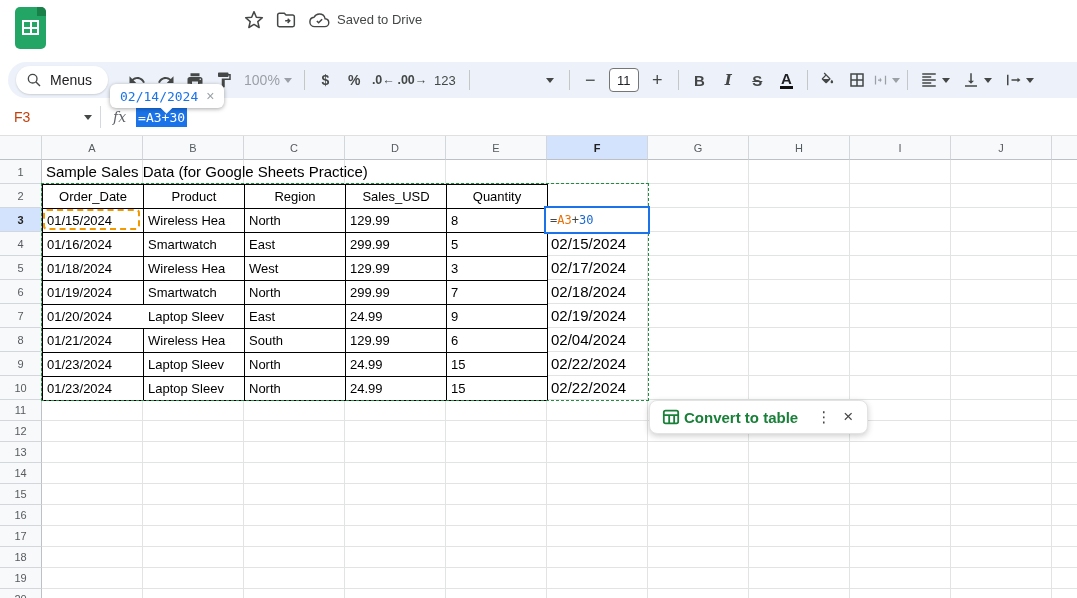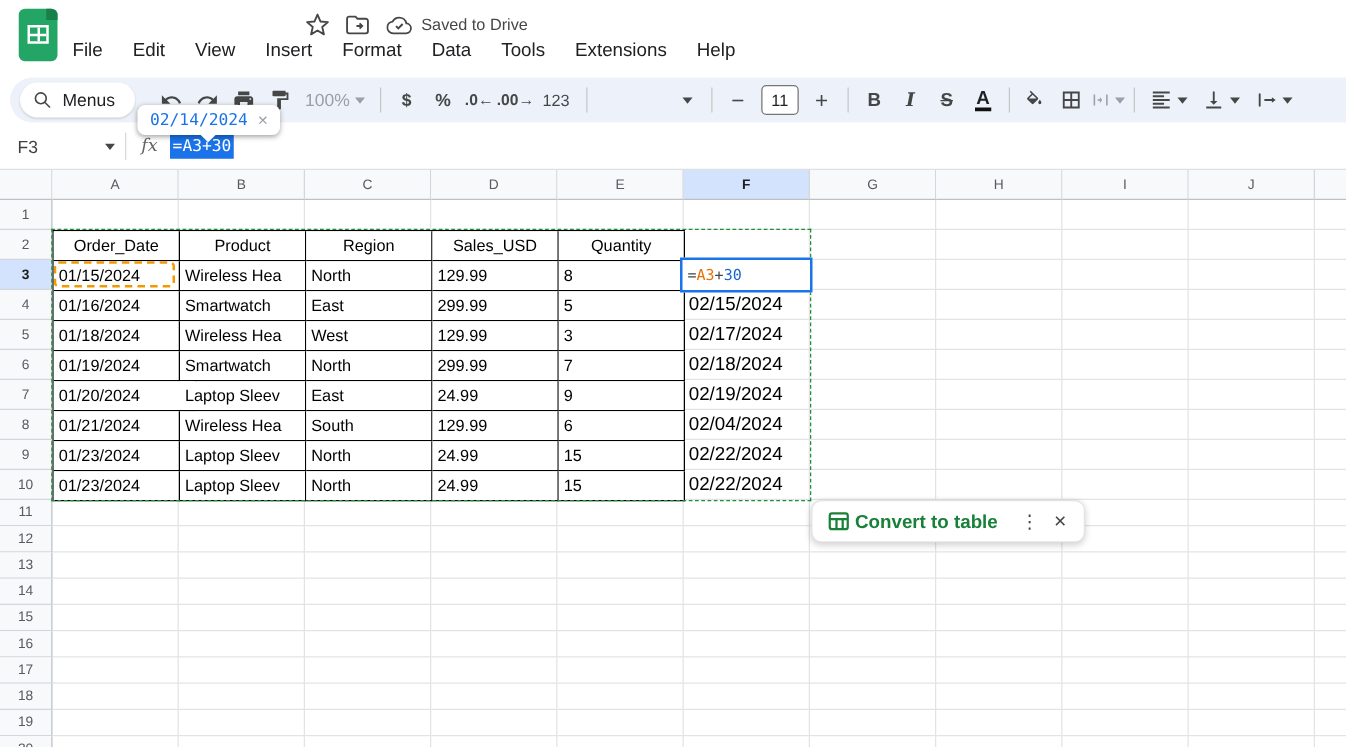--- a/index.html
+++ b/index.html
@@ -40,21 +40,21 @@
   #font-size-box { width:30px; height:24px; border:1px solid #747775; border-radius:4px; background:#fff;
     display:flex; align-items:center; justify-content:center; font-size:13px; color:#202124; margin:0 4px; }
   .mini { font-size:12.5px; font-weight:bold; color:#444746; letter-spacing:0; }
   #btn-textcolor .a { font-size:15px; font-weight:bold; color:#202124; border-bottom:3px solid #111; line-height:15px; padding:0 1px; }
   #btn-strike { text-decoration:line-through; font-size:15px; font-weight:bold; color:#444746; }
 
   
   #formula-bar { left:0; top:99px; width:1077px; height:37px; background:#fff; border-bottom:1px solid #e0e0e0;
     display:flex; align-items:center; }
   #name-box { width:100px; display:flex; align-items:center; padding-left:14px; }
-  #name-box .ref { font-size:14px; color:#404040; }
+  #name-box .ref { font-size:14px; color:#c2410c; }
   #name-box .caret { margin-left:auto; margin-right:8px; }
   #fb-div { width:1px; height:22px; background:#d5d8dc; }
   #fx-ico { font-family:"DejaVu Serif", serif; font-style:italic; font-size:14px; color:#5f6368; margin:0 10px 0 12px; }
   #fb-formula { font-family:"DejaVu Sans Mono", monospace; font-size:13px; color:#fff; background:#1a73e8; padding:2px 2px; }
 
   
   #tooltip { left:110px; top:84px; background:#fff; border-radius:6px; box-shadow:0 1px 4px rgba(0,0,0,.35);
     display:flex; align-items:center; padding:4px 10px; z-index:40; }
   #tooltip .val { font-family:"DejaVu Sans Mono", monospace; font-size:13px; color:#1a73e8; }
   #tooltip .x { color:#9aa0a6; font-size:14px; margin-left:8px; }
@@ -104,31 +104,20 @@
         <path d="M11 13h5m-2-2.5L16.5 13 14 15.5" fill="none" stroke="#444746" stroke-width="1.8"></path>
       </svg>
   </div>
   <div class="abs hdr-ico" style="left:309px">
     <svg viewBox="0 0 24 24" width="21" height="21">
         <path d="M19.35 10.04C18.67 6.59 15.64 4 12 4 9.11 4 6.6 5.64 5.35 8.04 2.34 8.36 0 10.91 0 14c0 3.31 2.69 6 6 6h13c2.76 0 5-2.24 5-5 0-2.64-2.05-4.78-4.65-4.96z" fill="none" stroke="#444746" stroke-width="1.8" transform="translate(1,1) scale(0.9)"></path>
         <path d="M9 12.5l2 2 4-4" fill="none" stroke="#444746" stroke-width="1.8"></path>
       </svg>
   </div>
   <div class="abs" id="saved-label">Saved to Drive</div>
-  <div class="abs" id="menubar">
-      <div class="menu-item">File</div>
-      <div class="menu-item">Edit</div>
-      <div class="menu-item">View</div>
-      <div class="menu-item">Insert</div>
-      <div class="menu-item">Format</div>
-      <div class="menu-item">Data</div>
-      <div class="menu-item">Tools</div>
-      <div class="menu-item">Extensions</div>
-      <div class="menu-item">Help</div>
-    </div>
 
   <div class="abs" id="toolbar">
     <div id="menus-pill">
       <svg viewBox="0 0 24 24" width="16" height="16">
           <circle cx="10" cy="10" r="6.5" fill="none" stroke="#444746" stroke-width="2"></circle>
           <path d="M15 15l6 6" stroke="#444746" stroke-width="2"></path>
         </svg>
       <span class="lbl">Menus</span>
     </div>
     <div class="tb-btn">
@@ -501,20 +490,21 @@
       <div class="gcell" style="left: 143px; top: 453px; width: 101px; height: 21px;"></div>
       <div class="gcell" style="left: 244px; top: 453px; width: 101px; height: 21px;"></div>
       <div class="gcell" style="left: 345px; top: 453px; width: 101px; height: 21px;"></div>
       <div class="gcell" style="left: 446px; top: 453px; width: 101px; height: 21px;"></div>
       <div class="gcell" style="left: 547px; top: 453px; width: 101px; height: 21px;"></div>
       <div class="gcell" style="left: 648px; top: 453px; width: 101px; height: 21px;"></div>
       <div class="gcell" style="left: 749px; top: 453px; width: 101px; height: 21px;"></div>
       <div class="gcell" style="left: 850px; top: 453px; width: 101px; height: 21px;"></div>
       <div class="gcell" style="left: 951px; top: 453px; width: 101px; height: 21px;"></div>
       <div class="gcell" style="left: 1052px; top: 453px; width: 26px; height: 21px;"></div>
+      <div class="" id="sheet-title-cell" style="position: absolute; left: 46px; top: 24px;">Sample Sales Data (for Google Sheets Practice)</div>
       <div class="" style="position: absolute; left: 42px; top: 48px; width: 506px; height: 217px; border-top: 1px solid rgb(0, 0, 0); border-left: 1px solid rgb(0, 0, 0); z-index: 3;">
         <div class="tcell center" style="left: 0px; top: 0px; width: 101px; height: 24px; line-height: 23px;">Order_Date</div>
         <div class="tcell center" style="left: 101px; top: 0px; width: 101px; height: 24px; line-height: 23px;">Product</div>
         <div class="tcell center" style="left: 202px; top: 0px; width: 101px; height: 24px; line-height: 23px;">Region</div>
         <div class="tcell center" style="left: 303px; top: 0px; width: 101px; height: 24px; line-height: 23px;">Sales_USD</div>
         <div class="tcell center" style="left: 404px; top: 0px; width: 101px; height: 24px; line-height: 23px;">Quantity</div>
         <div class="tcell" style="left: 0px; top: 24px; width: 101px; height: 24px;">01/15/2024</div>
         <div class="tcell" style="left: 101px; top: 24px; width: 101px; height: 24px;">Wireless Hea</div>
         <div class="tcell" style="left: 202px; top: 24px; width: 101px; height: 24px;">North</div>
         <div class="tcell" style="left: 303px; top: 24px; width: 101px; height: 24px;">129.99</div>

